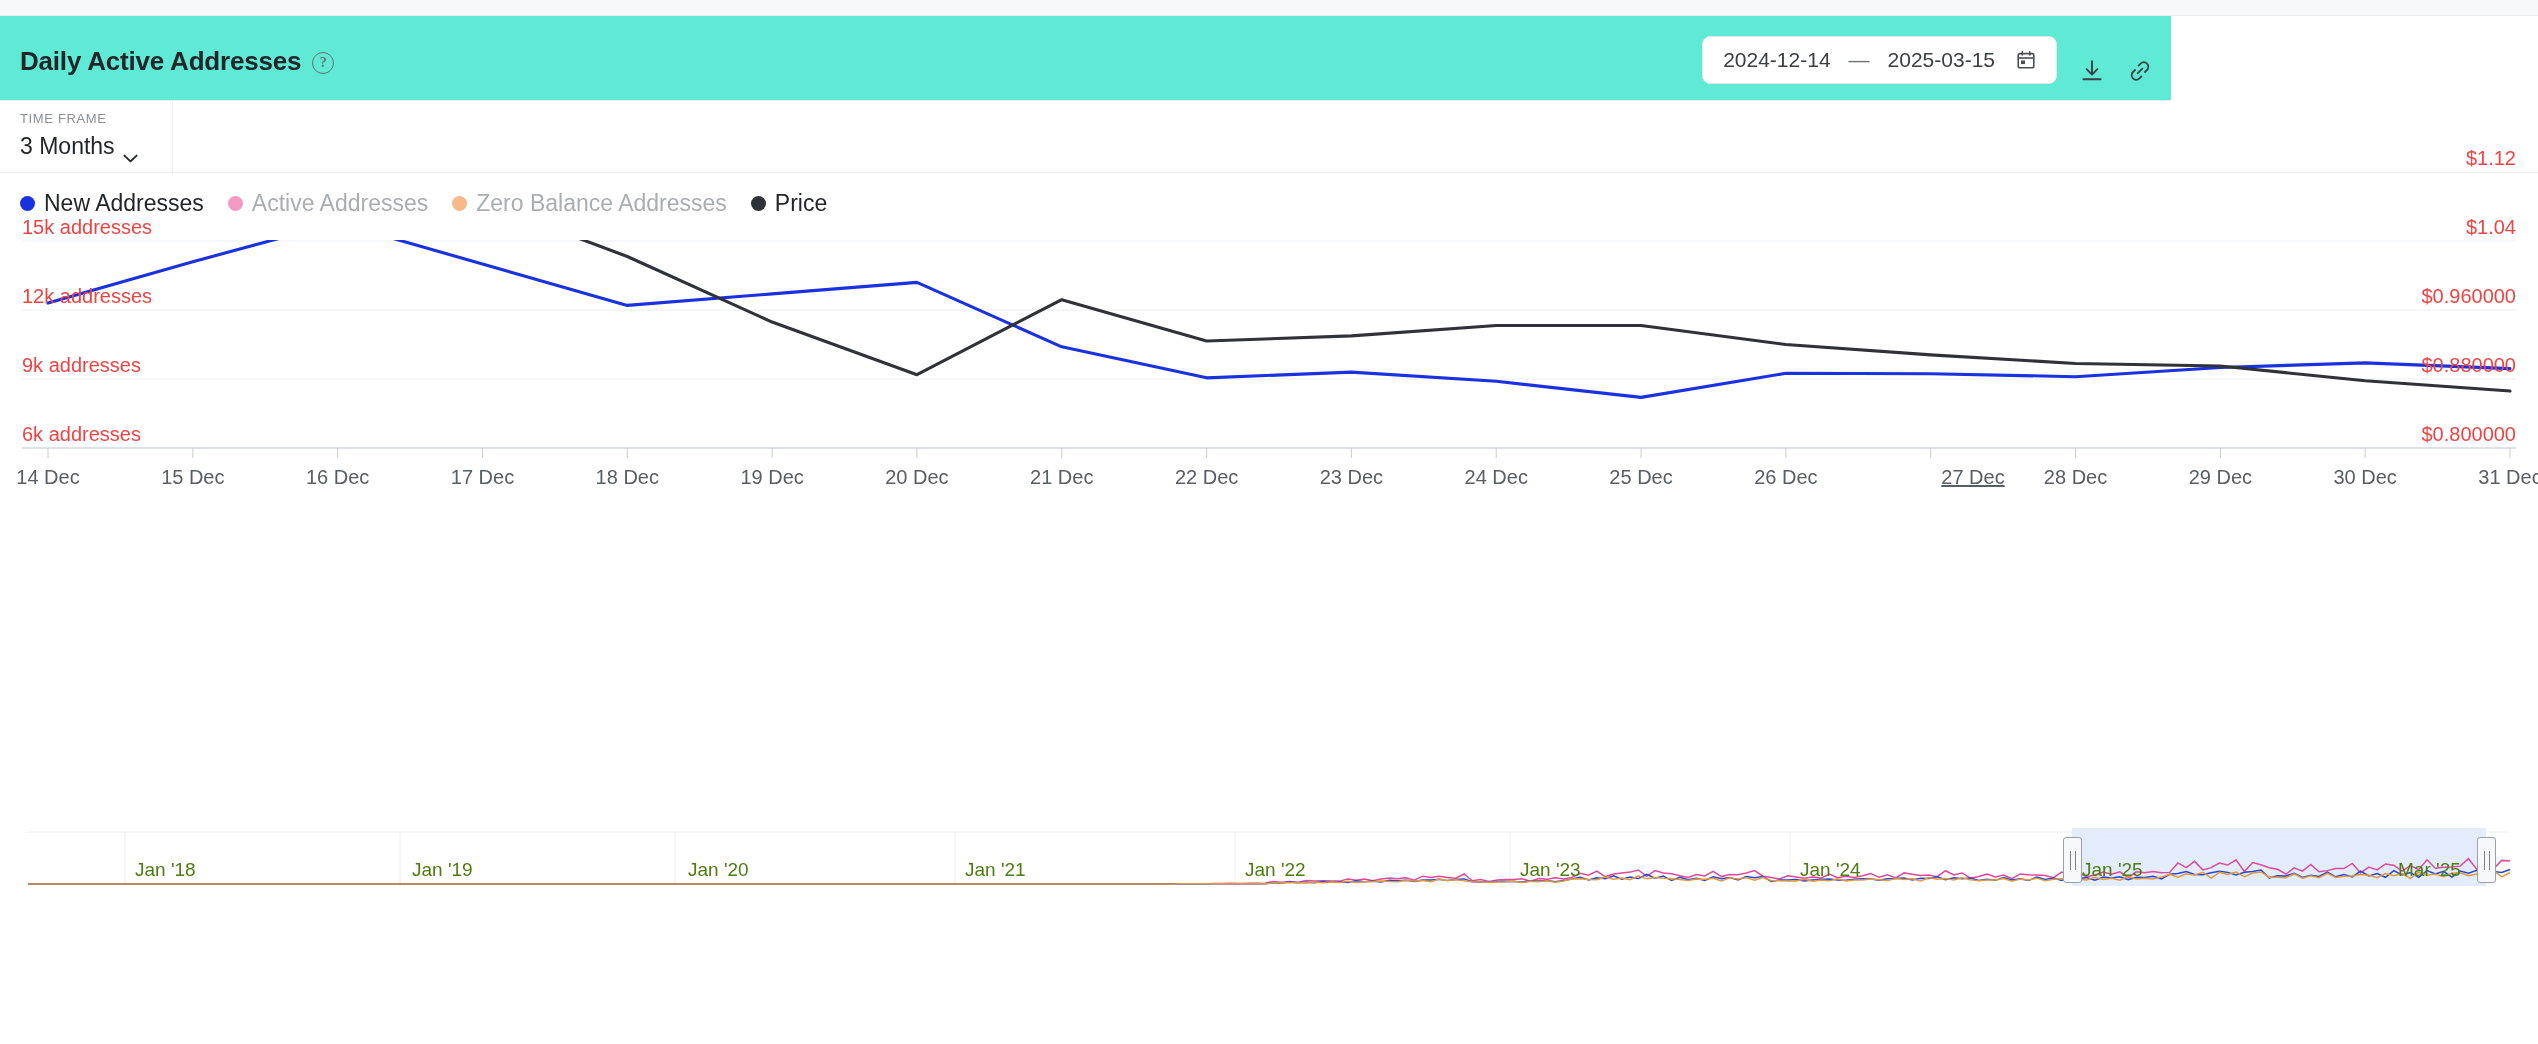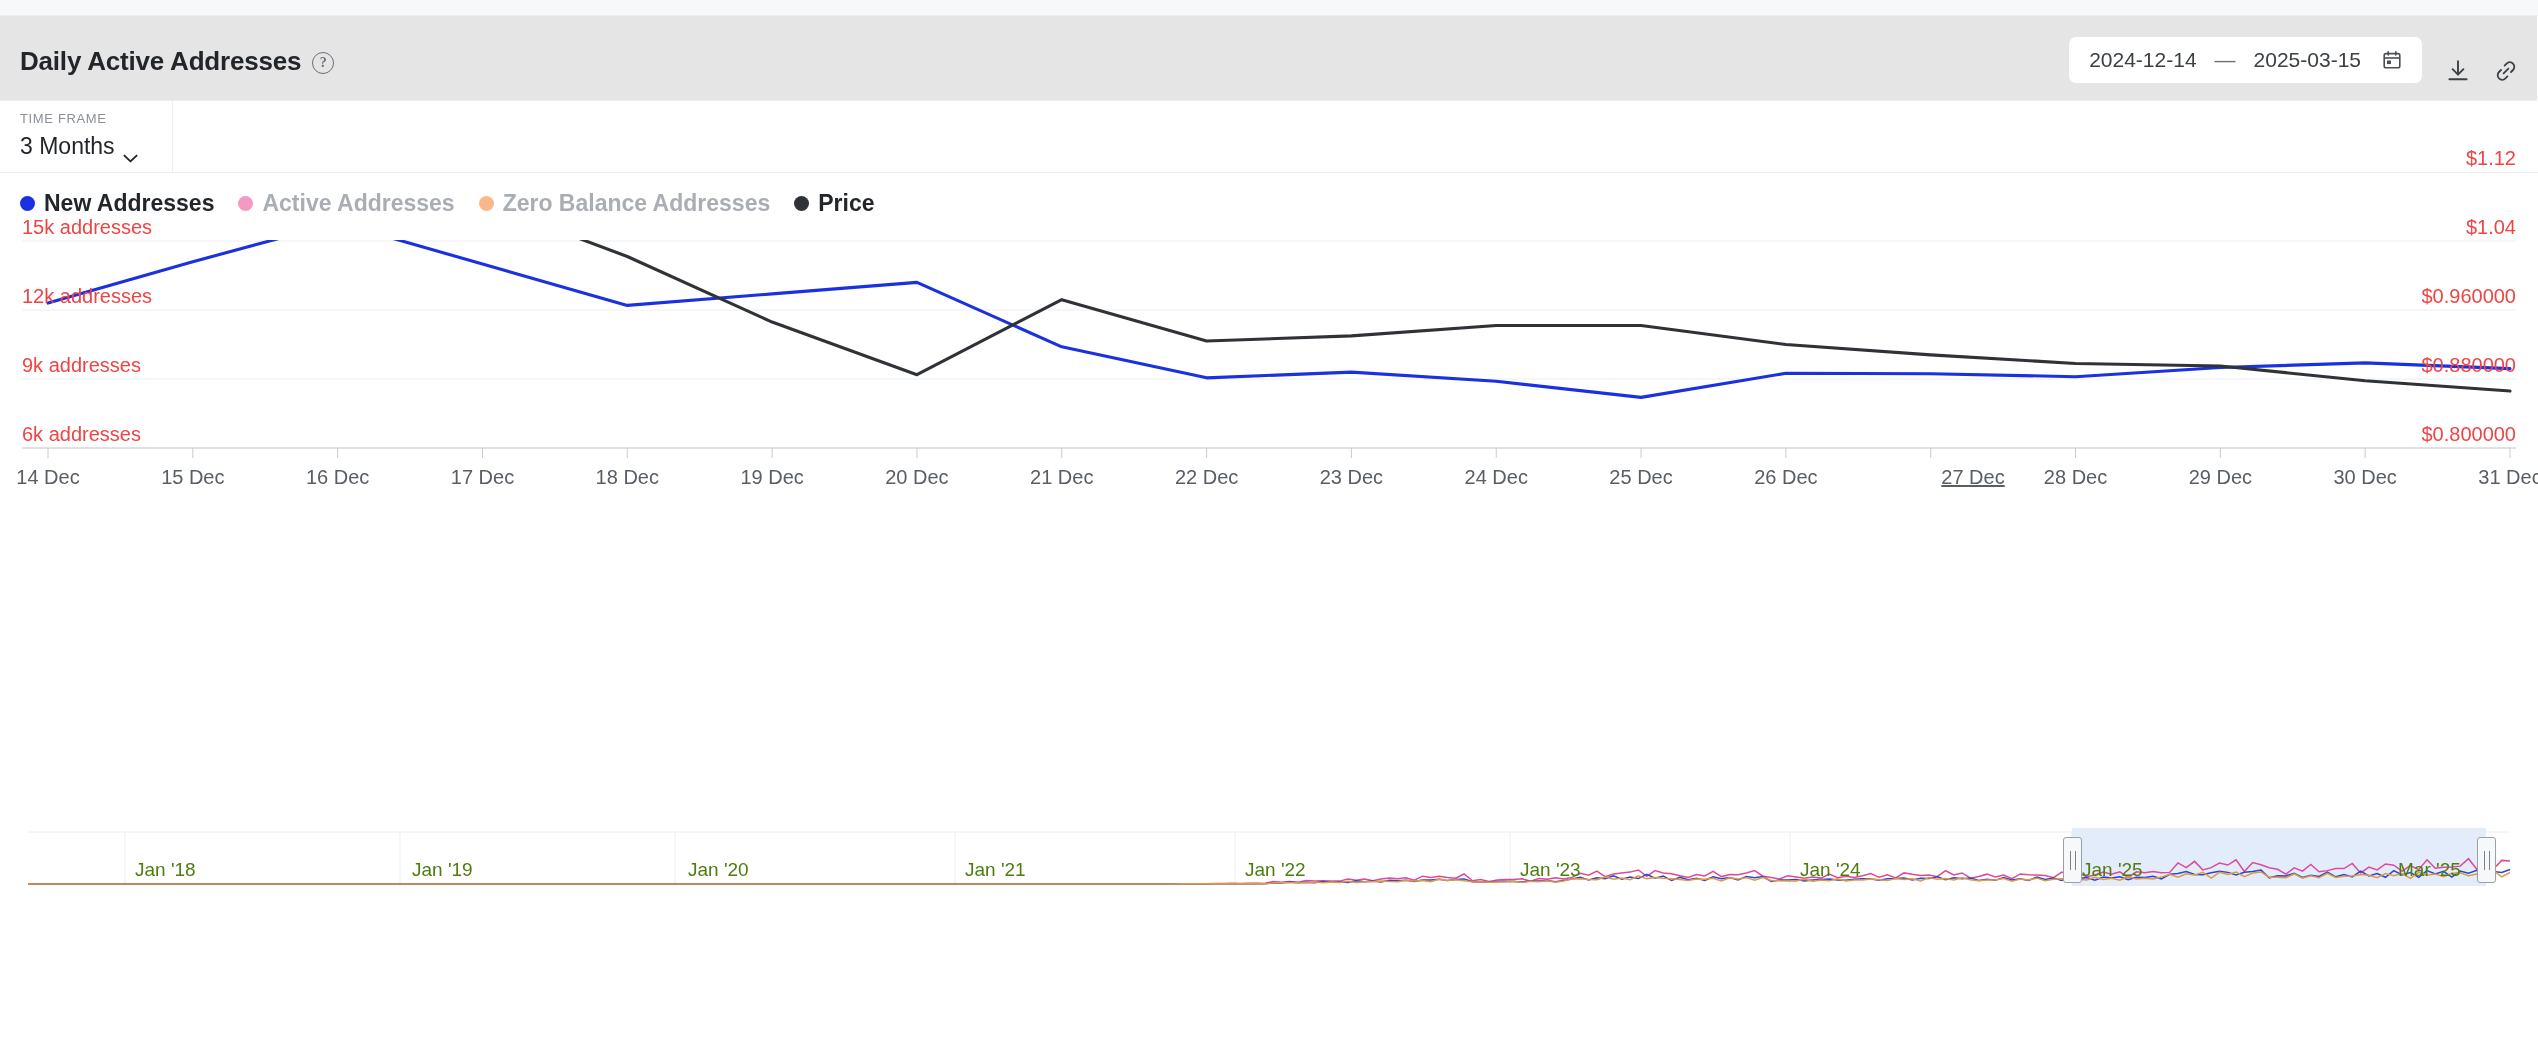--- a/index.html
+++ b/index.html
@@ -12,22 +12,22 @@
   .page { position: relative; width: 2538px; height: 1044px; background: #fff; }
 
   
   .topstrip {
     position: absolute; left:0; top:0; width:2538px; height:16px;
     background:#f7f8fa; border-bottom:1px solid #eceef1;
   }
 
   
   .header {
-    position:absolute; left:0; top:16px; width:2537px; height:85px;
-    border-bottom:1px solid #eceef1; background:#e5e5e5;
+    position:absolute; left:0; top:16px; width:2171px; height:85px;
+    border-bottom:1px solid #eceef1; background:#5eead4;
   }
   .title-wrap {
     position:absolute; left:20px; top:30px;
     display:flex; align-items:center; gap:11px;
   }
   .title {
     font-size:26px; font-weight:bold; color:#22262b; letter-spacing:-0.2px;
     white-space:nowrap;
   }
   .help-icon {
@@ -69,21 +69,21 @@
   }
   .chev { width:15px; height:9px; }
 
   
   .legend {
     position:absolute; left:20px; top:190px;
     display:flex; align-items:center; gap:24px;
   }
   .leg { display:flex; align-items:center; gap:9px; cursor:pointer; }
   .leg .dot { width:15px; height:15px; border-radius:50%; flex:0 0 auto; }
-  .leg .lbl { font-size:23px; white-space:nowrap;font-weight:bold; }
+  .leg .lbl { font-size:23px; white-space:nowrap; }
   .leg.on .lbl { color:#22262b; }
   .leg.off .lbl { color:#a9aeb4; }
 
   
   .plot {
     position:absolute; left:0px; top:240px; width:2538px; height:520px;
   }
   .plot svg { display:block; }
 
   .ylabel-left, .ylabel-right {

